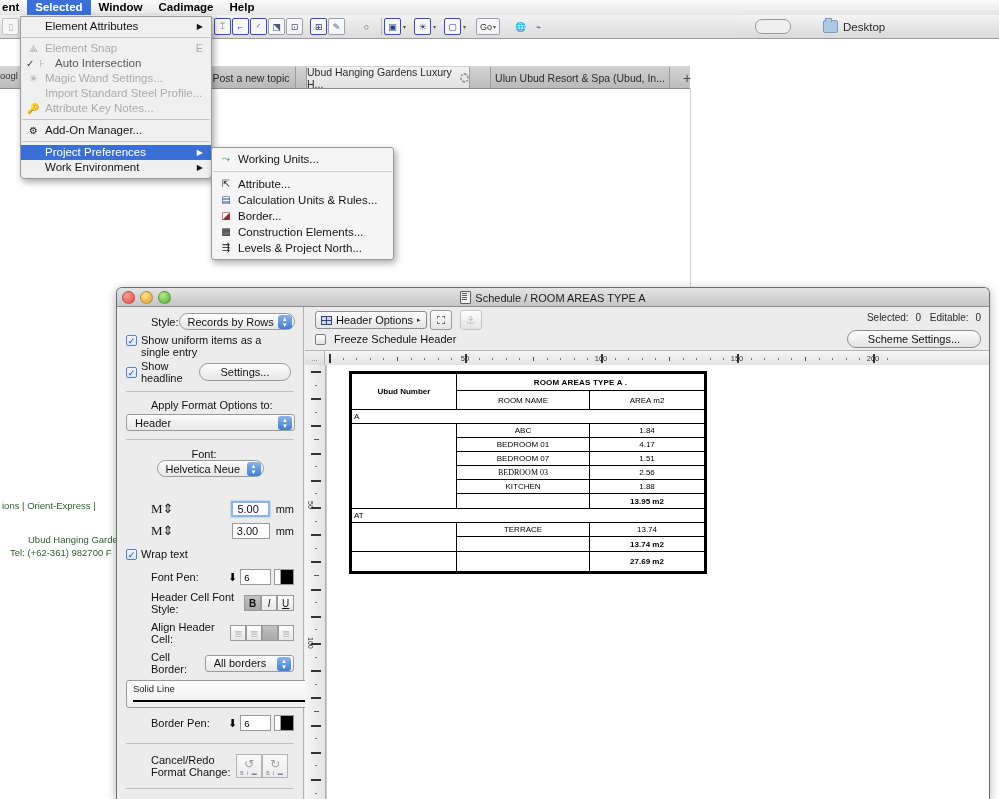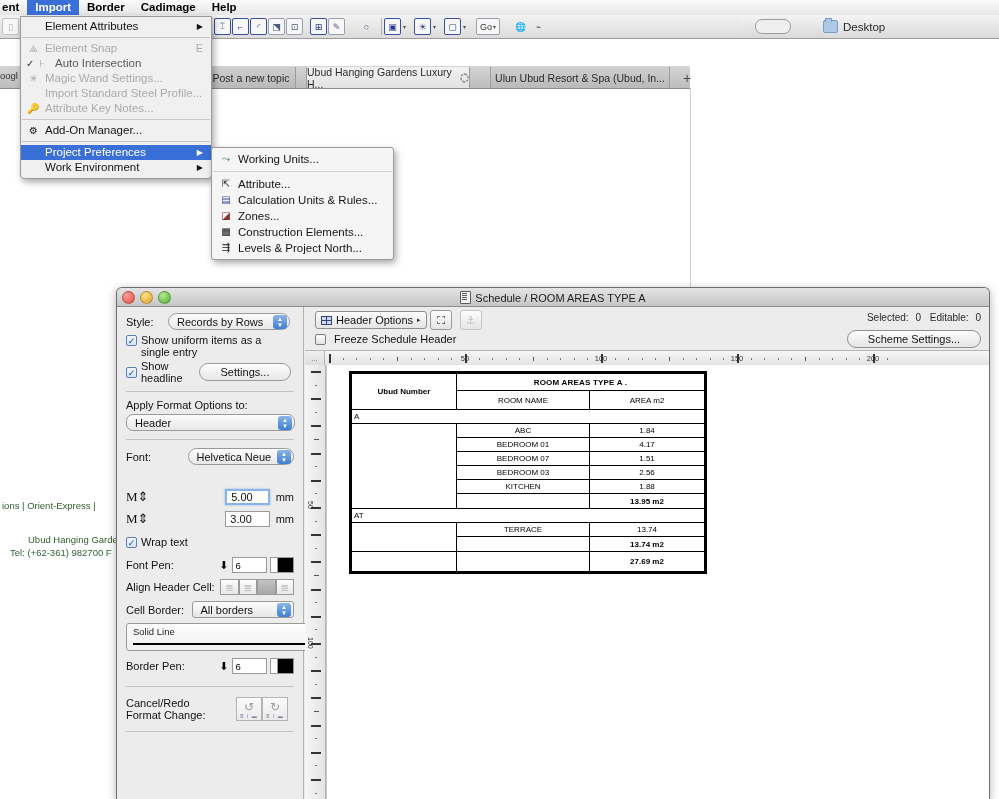--- a/index.html
+++ b/index.html
@@ -110,21 +110,21 @@
   .tw-yel{background:radial-gradient(circle at 35% 30%,#ffe08a,#e0a128);}
   .tw-grn{background:radial-gradient(circle at 35% 30%,#b6eb8c,#4fae38);}
   #titletext{position:absolute;left:0;right:0;text-align:center;font-size:11px;color:#1c1c1c;}
   .titleicon{display:inline-block;width:9px;height:11px;border:1px solid #5c5c5c;background:#f4f4f4;
     vertical-align:-2px;margin-right:4px;border-radius:1px;position:relative;}
   .titleicon:before{content:"";position:absolute;left:1px;top:1px;width:5px;height:1px;background:#5c5c5c;box-shadow:0 2px 0 #5c5c5c,0 4px 0 #5c5c5c,0 6px 0 #5c5c5c;}
   
   #leftpanel{position:absolute;left:0;top:19px;width:187px;height:493px;
     background:#ececec;border-right:1px solid #b0b0b0;padding:6px 9px 0 9px;box-sizing:border-box;}
   .row{display:flex;align-items:center;margin-bottom:5px;}
-  .lbl{font-size:11px;color:#111;}
+  .lbl{font-size:11px;color:#111;margin-left:25px;}
   .popup{
     position:relative;height:17px;border:1px solid #9a9a9a;border-radius:9px;
     background:linear-gradient(#fdfdfd,#e7e7e7);
     display:flex;align-items:center;padding:0 20px 0 8px;font-size:11px;color:#111;
     box-sizing:border-box;white-space:nowrap;
   }
   .popup .stepper{
     position:absolute;right:2px;top:1px;width:14px;height:14px;border-radius:3px;
     background:linear-gradient(#8ab4e8,#3f7fd0);
     display:flex;flex-direction:column;align-items:center;justify-content:center;
@@ -216,22 +216,22 @@
   .t-blank{}
 </style>
 </head>
 <body>
 
 <div id="rightwhite"></div>
 <div id="pagewhite"></div>
 
 <div id="menubar">
   <span class="mi clip">ent</span>
-  <span class="mi sel">Import</span>
-  <span class="mi">Border</span>
+  <span class="mi sel">Selected</span>
+  <span class="mi">Window</span>
   <span class="mi">Cadimage</span>
   <span class="mi">Help</span>
 </div>
 
 <div id="toolbar">
   <div class="tbgrp" style="left:2px;">
     <div class="tbicon pale">▯</div>
     <div class="tbicon pale">▤</div>
   </div>
   <div class="tbgrp" style="left:128px;">
@@ -358,21 +358,21 @@
   <div class="smi">
     <span class="gi">⇱</span>
     <span>Attribute...</span>
   </div>
   <div class="smi">
     <span class="gi" style="color:#2c4f9a;">▤</span>
     <span>Calculation Units &amp; Rules...</span>
   </div>
   <div class="smi">
     <span class="gi" style="color:#8a3030;">◪</span>
-    <span>Zones...</span>
+    <span>Border...</span>
   </div>
   <div class="smi">
     <span class="gi">▩</span>
     <span>Construction Elements...</span>
   </div>
   <div class="smi">
     <span class="gi">⇶</span>
     <span>Levels &amp; Project North...</span>
   </div>
 </div>
@@ -408,31 +408,31 @@
 
     <div class="cbrow" style="align-items:center;">
       <span class="cb on">✓</span>
       <span class="cbtext" style="width:52px;">Show headline</span>
       <div class="btn" style="width:92px;margin-left:6px;">Settings...</div>
     </div>
 
     <div class="sep"></div>
 
     <div class="lbl" style="margin-bottom:3px;">Apply Format Options to:</div>
-    <div class="popup sq" style="width:169px;margin-bottom:8px;border-radius:7px;">
+    <div class="popup sq" style="width:169px;margin-bottom:8px;">
       <span>Header</span>
       <span class="stepper">
           <i>▲</i>
           <i>▼</i>
         </span>
     </div>
 
     <div class="sep" style="margin:4px 0 8px 0;"></div>
 
-    <div class="row" style="margin-bottom:10px;">
+    <div class="row" style="margin-bottom:10px;flex-direction:column;">
       <span class="lbl" style="width:62px;">Font:</span>
       <div class="popup" style="width:107px;">
         <span>Helvetica Neue</span>
         <span class="stepper">
             <i>▲</i>
             <i>▼</i>
           </span>
       </div>
     </div>
 
@@ -456,20 +456,26 @@
     <div class="row" style="margin-bottom:6px;">
       <span class="lbl" style="width:102px;">Font Pen:</span>
       <span style="font-size:11px;margin-right:3px;">⬇</span>
       <div class="penbox">6</div>
       <div class="swatch" style="margin-left:3px;">
           <i style="width:30%;background:#fff;border-right:1px solid #9a9a9a;"></i>
           <i style="width:70%;background:#000;"></i>
         </div>
     </div>
 
+    <div class="row" style="margin-bottom:6px;">
+      <span class="lbl" style="width:115px;">Header Cell Font Style:</span>
+      <div class="segbtn on" style="font-weight:bold;">B</div>
+      <div class="segbtn" style="font-style:italic;">I</div>
+      <div class="segbtn" style="text-decoration:underline;">U</div>
+    </div>
 
     <div class="row" style="margin-bottom:6px;">
       <span class="lbl" style="width:103px;">Align Header Cell:</span>
       <div class="segbtn dim">≣</div>
       <div class="segbtn dim">≣</div>
       <div class="segbtn on dim">≣</div>
       <div class="segbtn dim">≣</div>
     </div>
 
     <div class="row" style="margin-bottom:5px;">
@@ -659,21 +665,21 @@
               </tr>
               <tr>
                 <td style="width: 128px; height: 13px;">BEDROOM 01</td>
                 <td style="width: 110px; height: 13px;">4.17</td>
               </tr>
               <tr>
                 <td style="width: 128px; height: 13px;">BEDROOM 07</td>
                 <td style="width: 110px; height: 13px;">1.51</td>
               </tr>
               <tr>
-                <td style="width: 128px; height: 13px;">BEDROOM 03</td>
+                <td style="width: 128px; height: 13px; font-family: Liberation Serif, serif;">BEDROOM 03</td>
                 <td style="width: 110px; height: 13px;">2.56</td>
               </tr>
               <tr>
                 <td style="width: 128px; height: 13px;">KITCHEN</td>
                 <td style="width: 110px; height: 13px;">1.88</td>
               </tr>
               <tr>
                 <td style="width: 128px; height: 14px;"></td>
                 <td class="t-sub" style="width: 110px; height: 14px;">13.95 m2</td>
               </tr>

